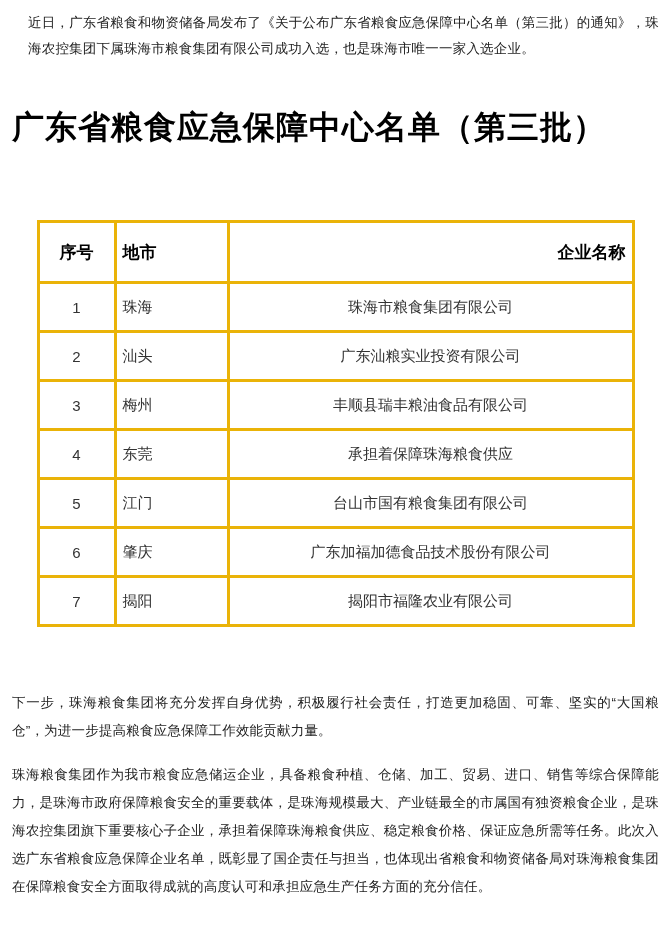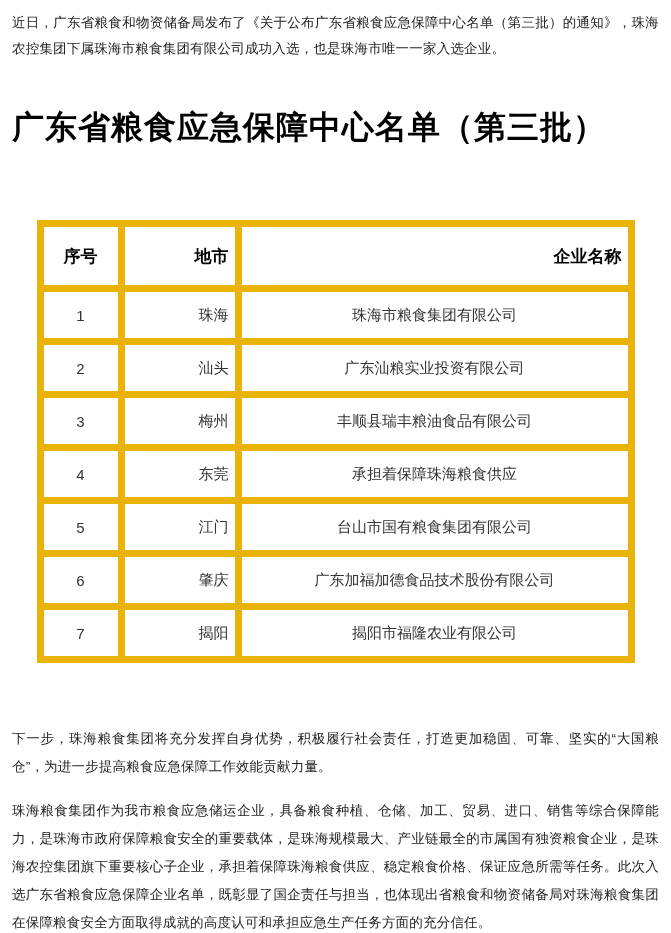--- a/index.html
+++ b/index.html
@@ -17,21 +17,21 @@
     width: 671px;
     box-sizing: border-box;
     padding: 10px 12px 18px 12px;
   }
   .intro-para {
     font-size: 13.5px;
     line-height: 26px;
     color: #222222;
     text-align: justify;
     letter-spacing: 0.2px;
-    margin: 0 0 6px 0;
+    margin: 0 0 6px 16px;
   }
   .doc-title {
     text-align: left;
     font-size: 32px;
     font-weight: bold;
     color: #000000;
     letter-spacing: 1px;
     margin: 44px 0 0 0;
     font-family: "DejaVu Serif", "Liberation Serif", serif;
   }
@@ -39,35 +39,35 @@
     margin: 70px 0 0 0;
     display: flex;
     justify-content: center;
   }
   table.list-table {
     border-collapse: collapse;
     width: 598px;
     table-layout: fixed;
   }
   table.list-table td, table.list-table th {
-    border: 7px solid #eab308;
+    border: 3px solid #eab308;
     height: 46px;
     font-size: 15px;
     color: #333333;
     font-weight: normal;
     padding: 0 6px;
   }
   table.list-table thead th {
     font-size: 17px;
     font-weight: bold;
     color: #000000;
     height: 58px;
   }
   .col-idx { width: 62px; text-align: center; }
-  .col-city { width: 98px; text-align: right; }
+  .col-city { width: 98px; text-align: left; }
   .col-name { text-align: center; padding-left: 10px; }
   thead .col-name { text-align: right; padding-left: 6px; }
   .body-block {
     margin: 62px 0 0 0;
   }
   .body-para {
     font-size: 13.5px;
     line-height: 28px;
     color: #222222;
     text-align: justify;

